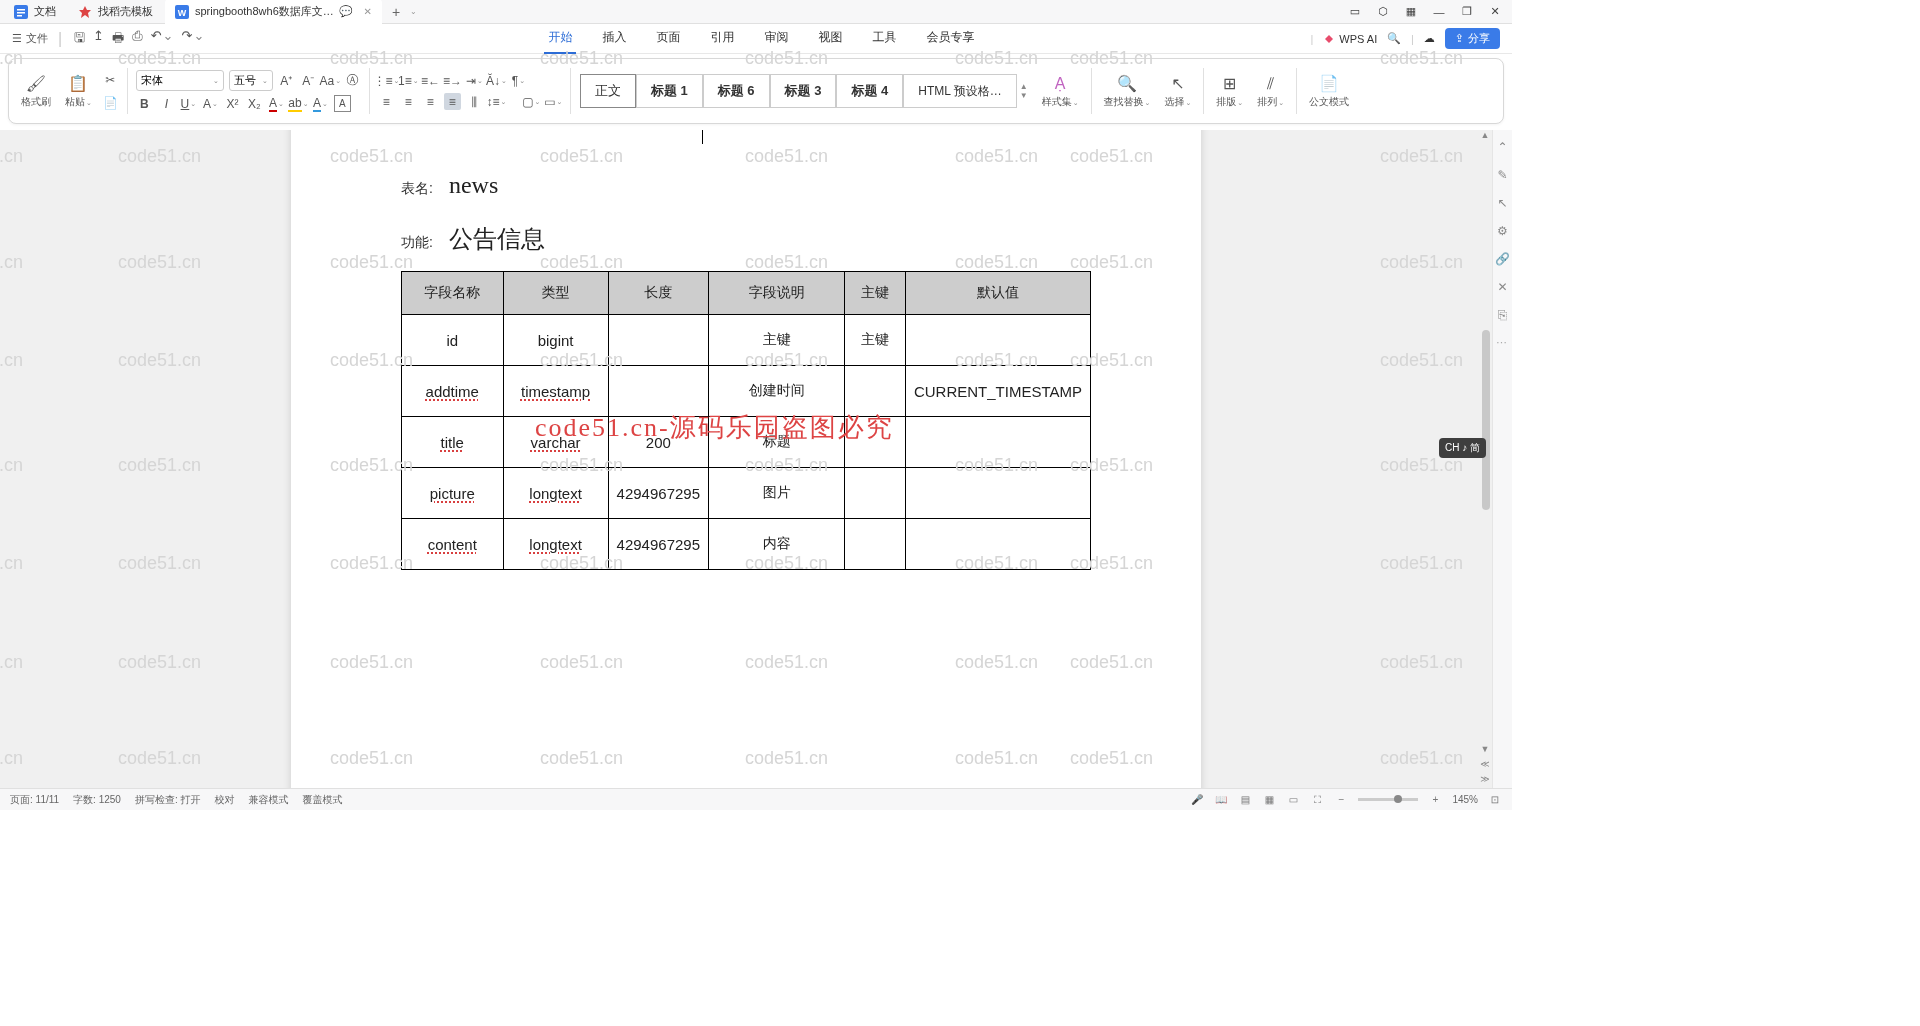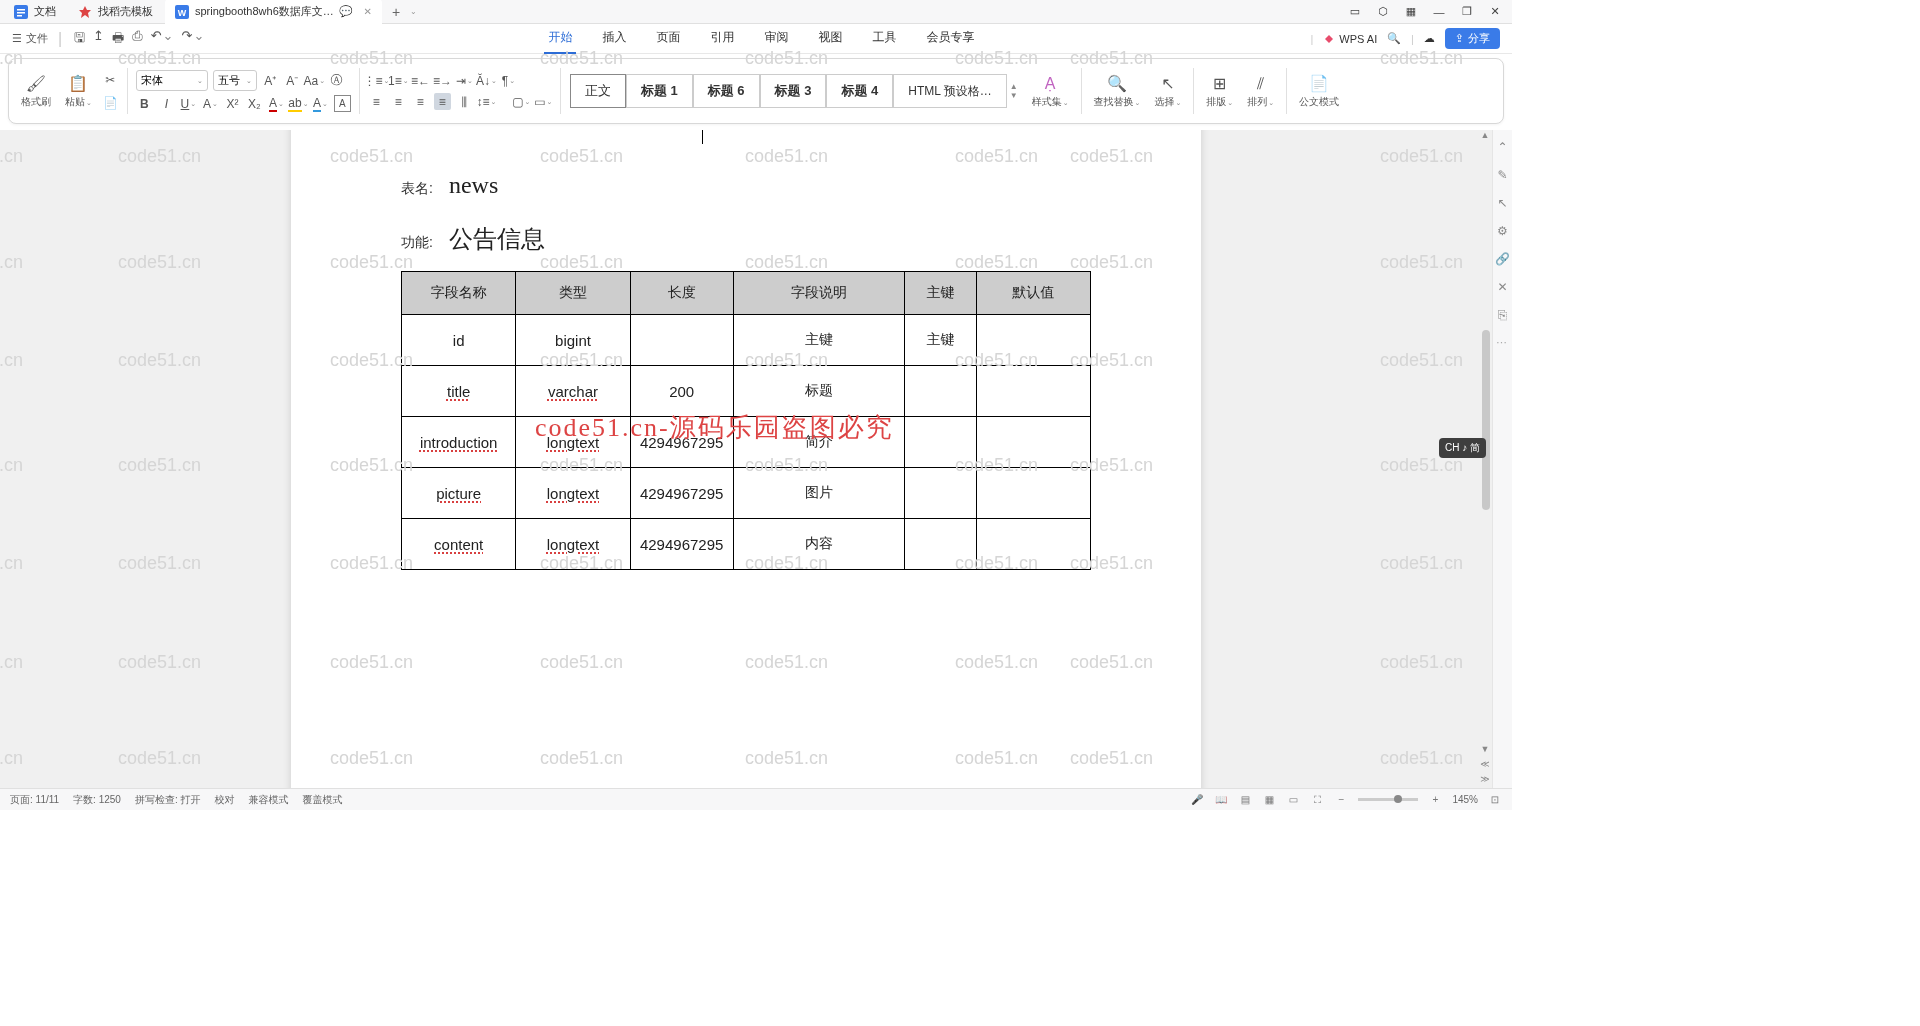--- a/index.html
+++ b/index.html
@@ -30,21 +30,21 @@
 .wps-ai svg { width:12px; height:12px; }
 .share-btn { background: #3a7be8; color: #fff; padding: 3px 10px; border-radius: 4px; font-size: 11px; display: flex; gap: 4px; align-items: center; }
 .menu-sep { color:#ccc; }
 
 
 .ribbon { height: 66px; background: #fff; border: 1px solid #d8d8d8; border-radius: 8px; margin: 4px 8px 0 8px; display: flex; align-items: center; padding: 4px 8px; gap: 6px; box-shadow: 0 1px 3px rgba(0,0,0,0.05); }
 .ribbon-group { display: flex; flex-direction: column; align-items: center; gap: 1px; padding: 0 4px; }
 .ribbon-sep { width: 1px; height: 46px; background: #e0e0e0; margin: 0 2px; }
 .ribbon-icon-lg { width: 22px; height: 20px; display: flex; align-items: center; justify-content: center; color: #555; font-size: 16px; }
 .ribbon-label { font-size: 10px; color: #555; white-space: nowrap; }
-.font-select { border: 1px solid #ccc; padding: 2px 4px; font-size: 11px; width: 72px; border-radius: 3px; display:flex; justify-content:space-between; align-items:center; background:#fff;}
+.font-select { border: 1px solid #ccc; padding: 2px 4px; font-size: 11px; width: 88px; border-radius: 3px; display:flex; justify-content:space-between; align-items:center; background:#fff;}
 .size-select { border: 1px solid #ccc; padding: 2px 4px; font-size: 11px; width: 44px; border-radius: 3px; display:flex; justify-content:space-between; align-items:center; background:#fff;}
 .fmt-row { display: flex; gap: 5px; align-items: center; }
 .fmt-btn { width: 17px; height: 17px; display: flex; align-items: center; justify-content: center; color: #555; font-size: 12px; }
 .fmt-btn.colored { position: relative; }
 .fmt-underline { border-bottom: 2px solid; }
 .tiny-arrow { font-size: 7px; color: #888; margin-left: 1px; }
 .style-item { border: 1px solid #ccc; padding: 6px 14px; font-size: 13px; color: #333; min-width: 52px; text-align: center; display:flex; align-items:center; justify-content:center; height:34px; background:#fff;}
 .style-item.first { border-color:#888; }
 .style-item.sub { font-size: 12px; }
 .style-box { display:flex; border:1px solid transparent; }
@@ -333,32 +333,32 @@
         <tbody id="table-body">
             <tr>
     <td><span class="">id</span></td>
     <td><span class="">bigint</span></td>
     <td></td>
     <td class="cn">主键</td>
     <td class="cn" style="vertical-align:bottom;">主键</td>
     <td></td>
             </tr>
             <tr>
+    <td><span class="dotted-red">addtime</span></td>
+    <td><span class="dotted-red">timestamp</span></td>
+    <td></td>
+    <td class="cn">创建时间</td>
+    <td></td>
+    <td>CURRENT_TIMESTAMP</td>
+            </tr>
+            <tr>
     <td><span class="dotted-red">title</span></td>
     <td><span class="dotted-red">varchar</span></td>
     <td>200</td>
     <td class="cn">标题</td>
-    <td></td>
-    <td></td>
-            </tr>
-            <tr>
-    <td><span class="dotted-red">introduction</span></td>
-    <td><span class="dotted-red">longtext</span></td>
-    <td>4294967295</td>
-    <td class="cn">简介</td>
     <td></td>
     <td></td>
             </tr>
             <tr>
     <td><span class="dotted-red">picture</span></td>
     <td><span class="dotted-red">longtext</span></td>
     <td>4294967295</td>
     <td class="cn">图片</td>
     <td></td>
     <td></td>

